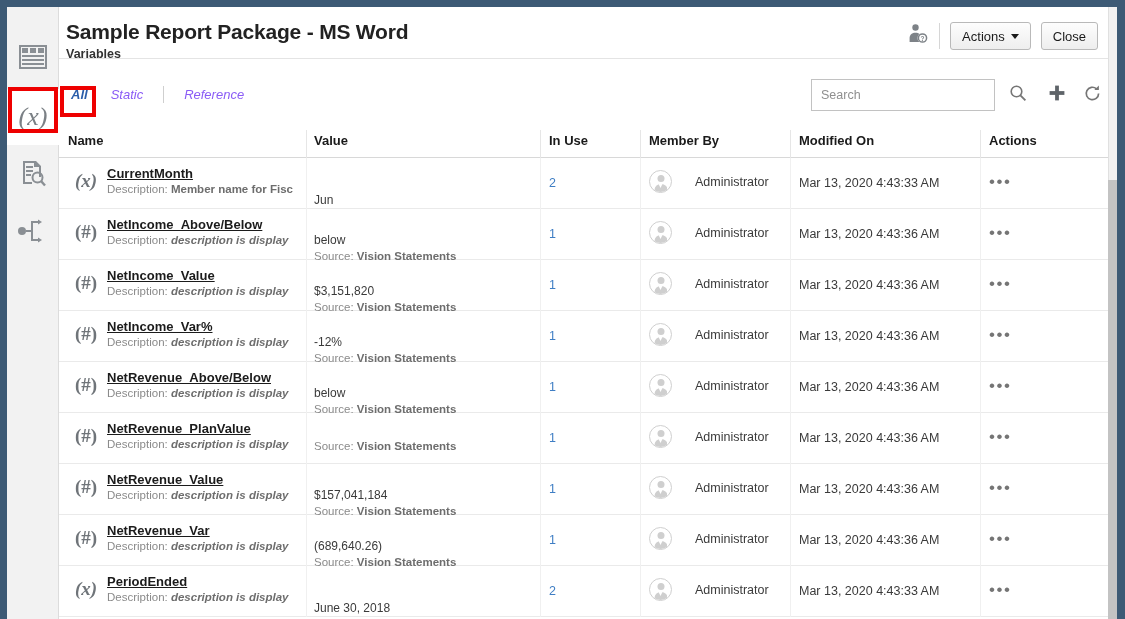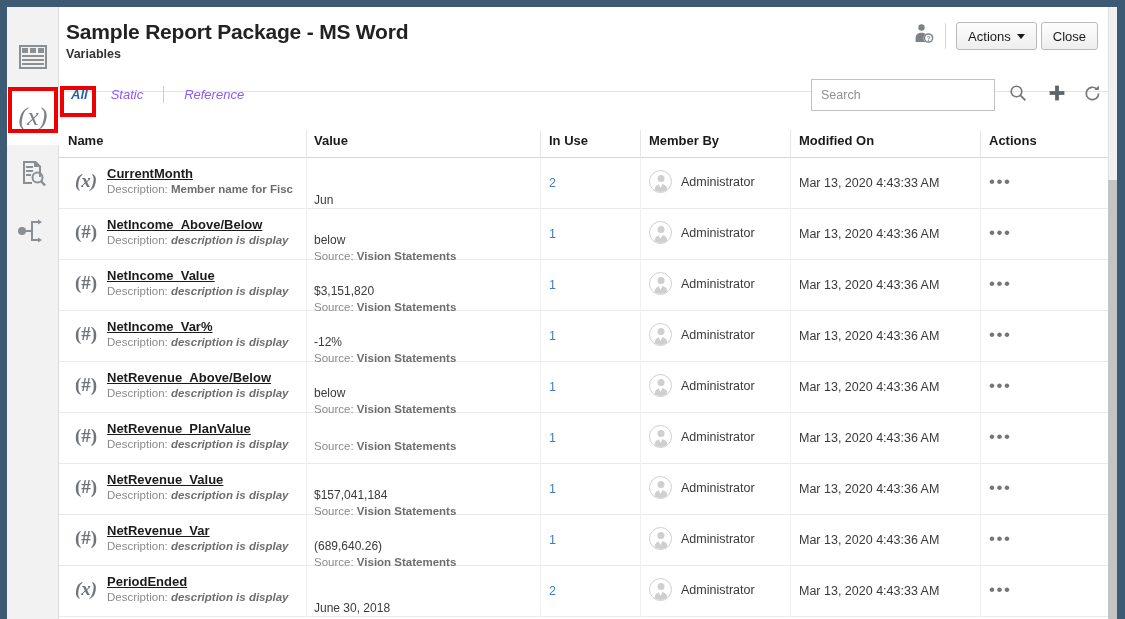--- a/index.html
+++ b/index.html
@@ -63,21 +63,21 @@
   
   .main {
     position: absolute; left: 59px; top: 7px;
     width: 1049px; height: 612px;
     background: #ffffff;
   }
 
   
   .hdr {
     position: absolute; left: 0; top: 0;
-    width: 1049px; height: 85px;
+    width: 1049px; height: 52px;
     border-bottom: 1px solid #e4e4e4;
     background: #ffffff;
   }
   .hdr-title {
     position: absolute; left: 7px; top: 13px;
     font-size: 21px; font-weight: bold; color: #222222;
     letter-spacing: -0.2px; white-space: nowrap;
   }
   .hdr-sub {
     position: absolute; left: 7px; top: 40px;
@@ -100,21 +100,21 @@
     padding: 0 11px;
     font-size: 13px; color: #1a1a1a;
     background: linear-gradient(to bottom, #fdfdfd, #eeeeee);
     border: 1px solid #b9b9b9;
     border-radius: 3px;
     display: inline-flex; align-items: center; gap: 6px;
     cursor: pointer;
     font-family: "Liberation Sans", sans-serif;
     white-space: nowrap;
   }
-  .btn + .btn { margin-left: 4px; }
+  .btn + .btn { margin-left: 10px; }
   .caret {
     width: 0; height: 0;
     border-left: 4.5px solid transparent;
     border-right: 4.5px solid transparent;
     border-top: 5px solid #1a1a1a;
     display: inline-block;
   }
 
   
   .toolbar {
@@ -229,21 +229,21 @@
   }
   .val-src b { color: #6d6d6d; font-weight: bold; }
 
   .c-inuse {
     left: 490px; top: 18px;
     width: 60px; text-align: left;
     font-size: 12.5px; color: #3f7ec4; cursor: pointer;
   }
   .c-created {
     left: 590px; top: 12px;
-    display: flex; align-items: center; gap: 9px;
+    display: flex; align-items: center; gap: 23px;
   }
   .created-name { font-size: 12.5px; color: #3a3a3a; white-space: nowrap; }
   .c-modified {
     left: 740px; top: 18px;
     font-size: 12.5px; color: #3a3a3a; white-space: nowrap;
   }
   .c-actions {
     left: 930px; top: 17px;
     width: 40px;
     font-size: 17px; letter-spacing: 1.5px; color: #757575;

